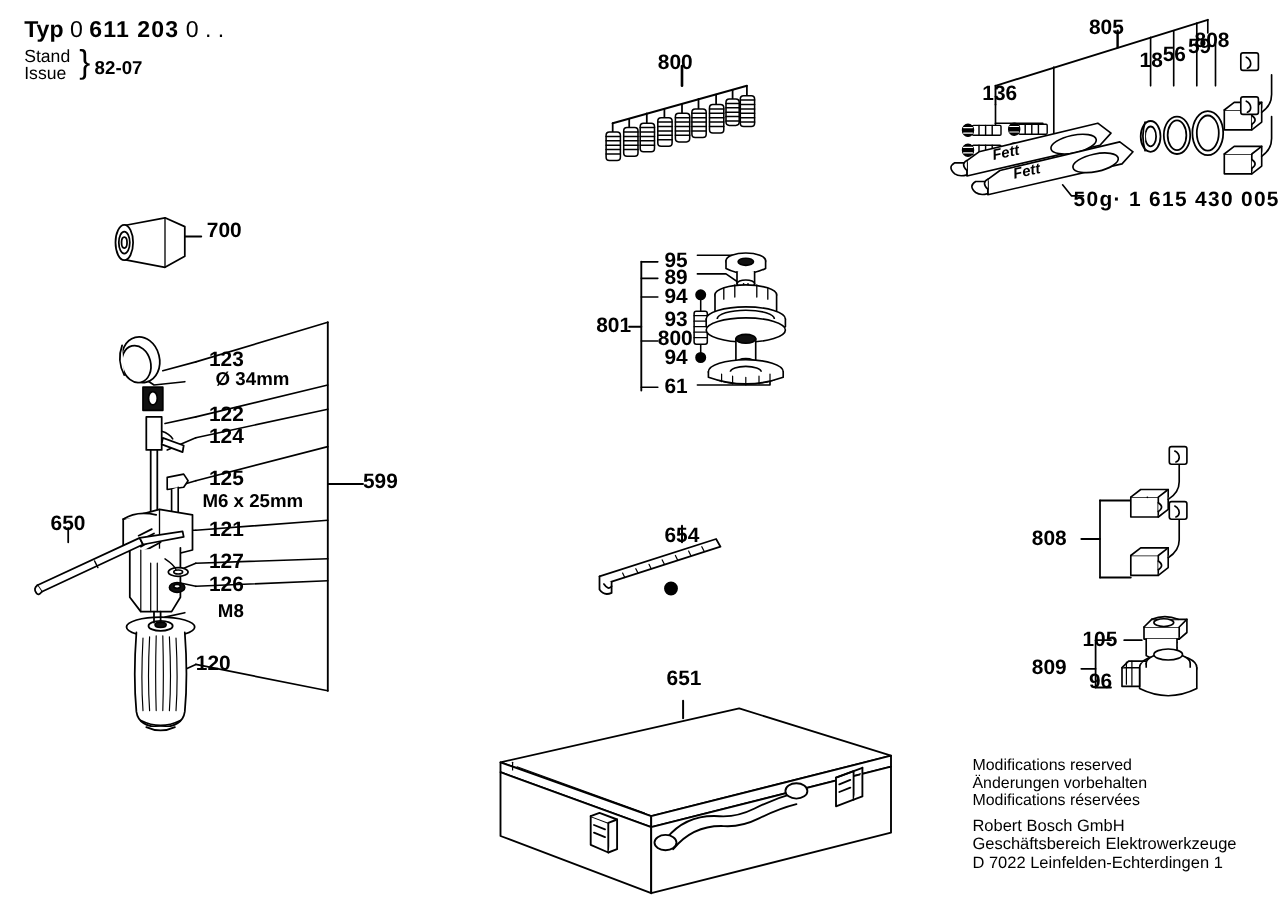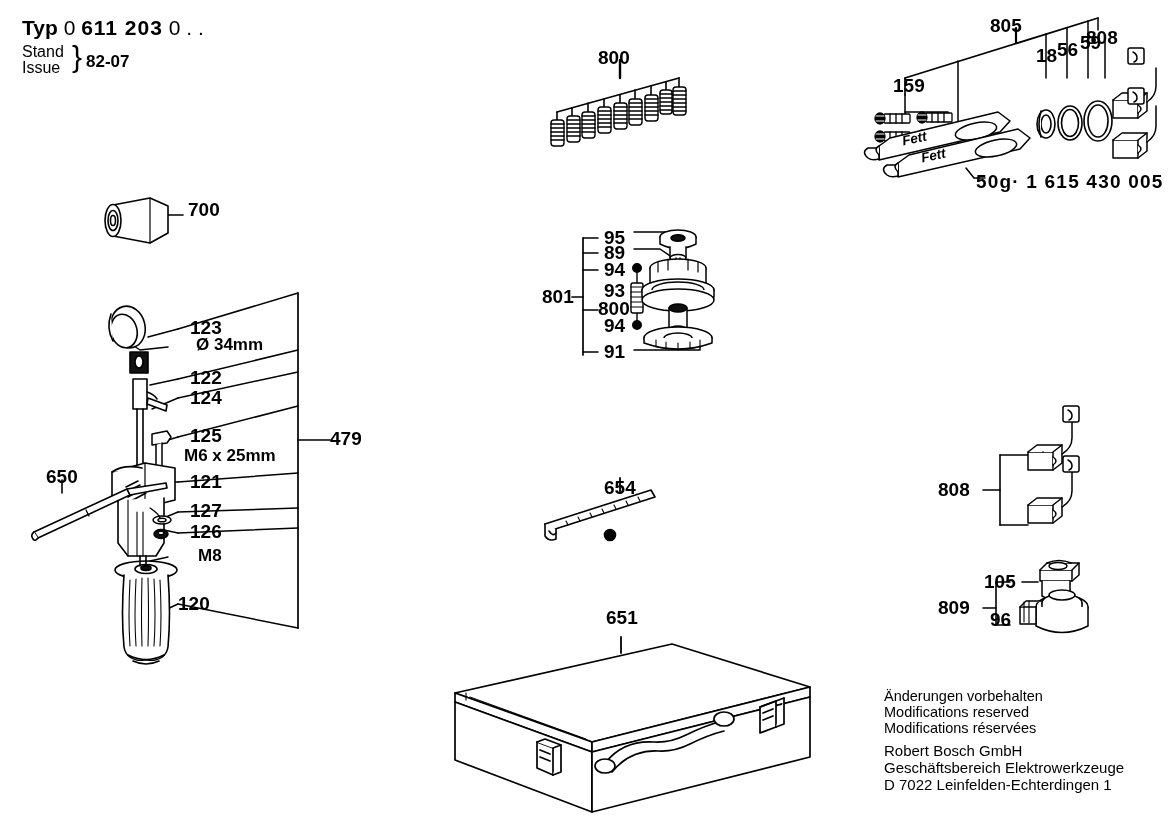--- a/index.html
+++ b/index.html
@@ -450,62 +450,62 @@
     </g>
   </svg>
 
   <div class="lbl lbl-n" style="left:598px;top:48px;">800</div>
 
   <div class="lbl lbl-n" style="left:990px;top:16px;text-align:right;">805</div>
   <div class="lbl lbl-n" style="left:1086px;top:28px;">808</div>
   <div class="lbl lbl-n" style="left:1036px;top:46px;">18</div>
   <div class="lbl lbl-n" style="left:1057px;top:40px;">56</div>
   <div class="lbl lbl-n" style="left:1080px;top:33px;">59</div>
-  <div class="lbl lbl-n" style="left:893px;top:76px;">159</div>
+  <div class="lbl lbl-n" style="left:893px;top:76px;">136</div>
   <div class="partno" style="left:976px;top:171px;">50g· 1 615 430 005</div>
   <div class="lbl fett" style="left:902px;top:132px;transform:rotate(-12deg);">Fett</div>
   <div class="lbl fett" style="left:921px;top:149px;transform:rotate(-12deg);">Fett</div>
 
   <div class="lbl lbl-n" style="left:188px;top:200px;">700</div>
 
-  <div class="lbl lbl-n" style="left:330px;top:429px;">479</div>
+  <div class="lbl lbl-n" style="left:330px;top:429px;">599</div>
   <div class="lbl lbl-n" style="left:190px;top:318px;">123</div>
   <div class="lbl lbl-s" style="left:196px;top:336px;">Ø 34mm</div>
   <div class="lbl lbl-n" style="left:190px;top:368px;">122</div>
   <div class="lbl lbl-n" style="left:190px;top:388px;">124</div>
   <div class="lbl lbl-n" style="left:190px;top:426px;">125</div>
   <div class="lbl lbl-s" style="left:184px;top:447px;">M6 x 25mm</div>
   <div class="lbl lbl-n" style="left:190px;top:472px;">121</div>
   <div class="lbl lbl-n" style="left:190px;top:501px;">127</div>
   <div class="lbl lbl-n" style="left:190px;top:522px;">126</div>
   <div class="lbl lbl-s" style="left:198px;top:547px;">M8</div>
   <div class="lbl lbl-n" style="left:178px;top:594px;">120</div>
   <div class="lbl lbl-n" style="left:46px;top:467px;">650</div>
 
   <div class="lbl lbl-n" style="left:542px;top:287px;">801</div>
   <div class="lbl lbl-n" style="left:604px;top:228px;">95</div>
   <div class="lbl lbl-n" style="left:604px;top:243px;">89</div>
   <div class="lbl lbl-n" style="left:604px;top:260px;">94</div>
   <div class="lbl lbl-n" style="left:604px;top:281px;">93</div>
   <div class="lbl lbl-n" style="left:598px;top:299px;">800</div>
   <div class="lbl lbl-n" style="left:604px;top:316px;">94</div>
-  <div class="lbl lbl-n" style="left:604px;top:342px;">91</div>
+  <div class="lbl lbl-n" style="left:604px;top:342px;">61</div>
 
   <div class="lbl lbl-n" style="left:604px;top:478px;">654</div>
 
   <div class="lbl lbl-n" style="left:938px;top:480px;">808</div>
   <div class="lbl lbl-n" style="left:938px;top:598px;">809</div>
   <div class="lbl lbl-n" style="left:984px;top:572px;">105</div>
   <div class="lbl lbl-n" style="left:990px;top:610px;">96</div>
 
   <div class="lbl lbl-n" style="left:606px;top:608px;">651</div>
 
   <div class="foot">
+    <span>Modifications reserved</span>
     <span>Änderungen vorbehalten</span>
-    <span>Modifications reserved</span>
     <span>Modifications réservées</span>
     <div class="footblock2">
       <span class="b">Robert Bosch GmbH</span>
       <span class="b">Geschäftsbereich Elektrowerkzeuge</span>
       <span class="b">D 7022 Leinfelden-Echterdingen 1</span>
     </div>
   </div>
 
 </div>
 

